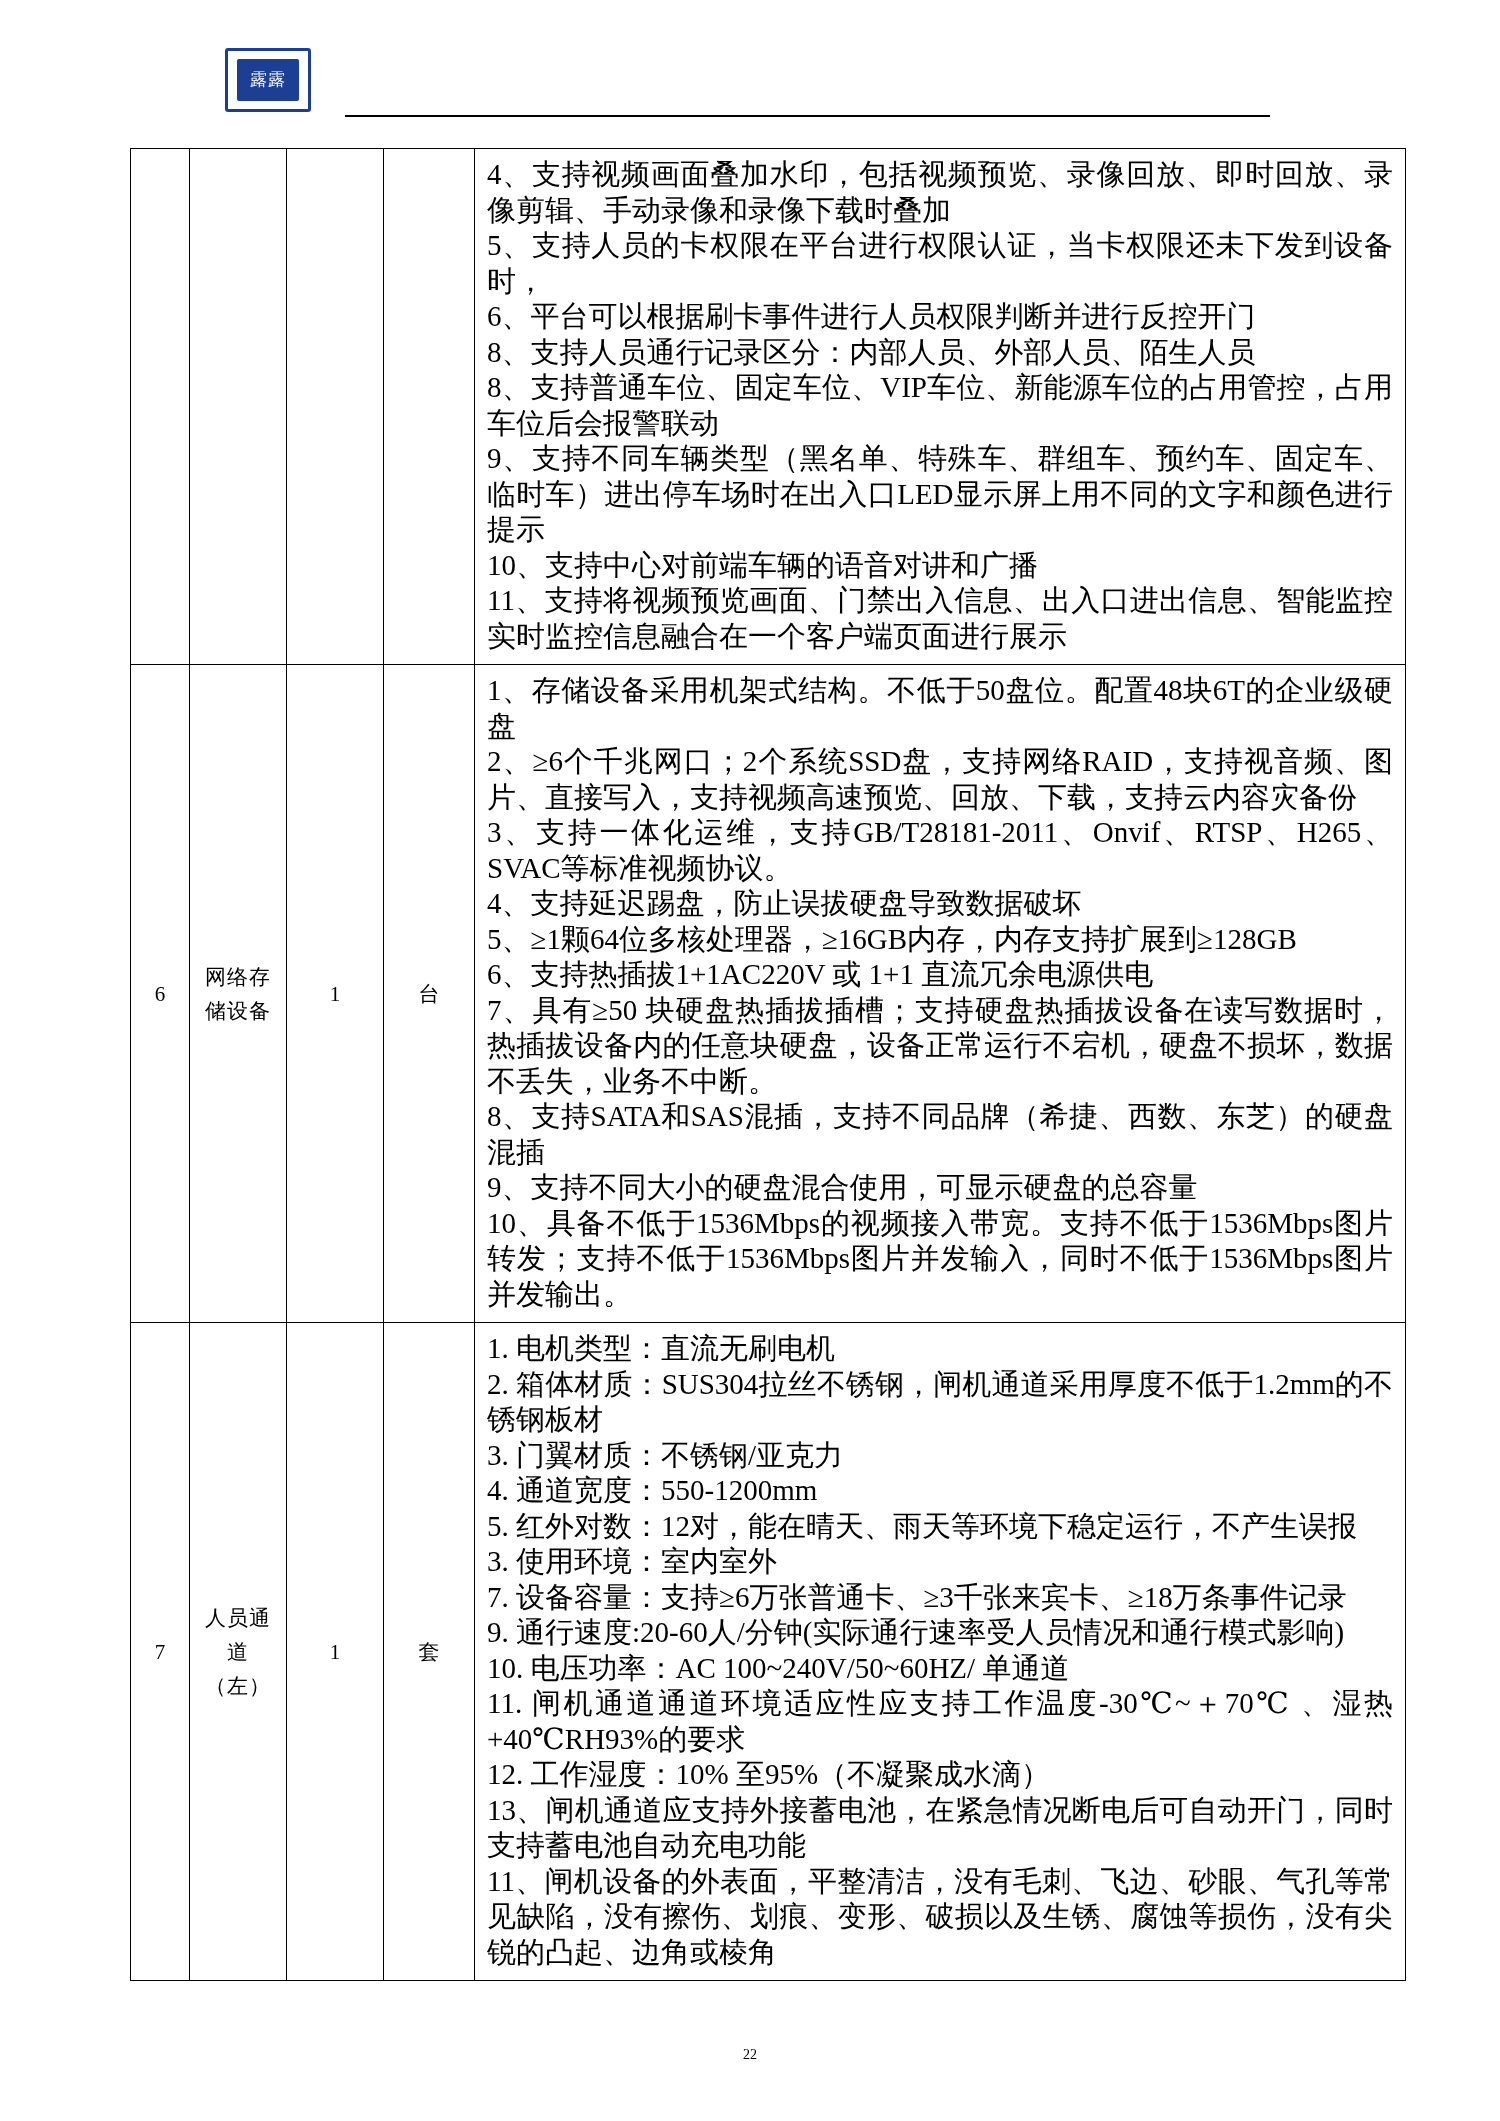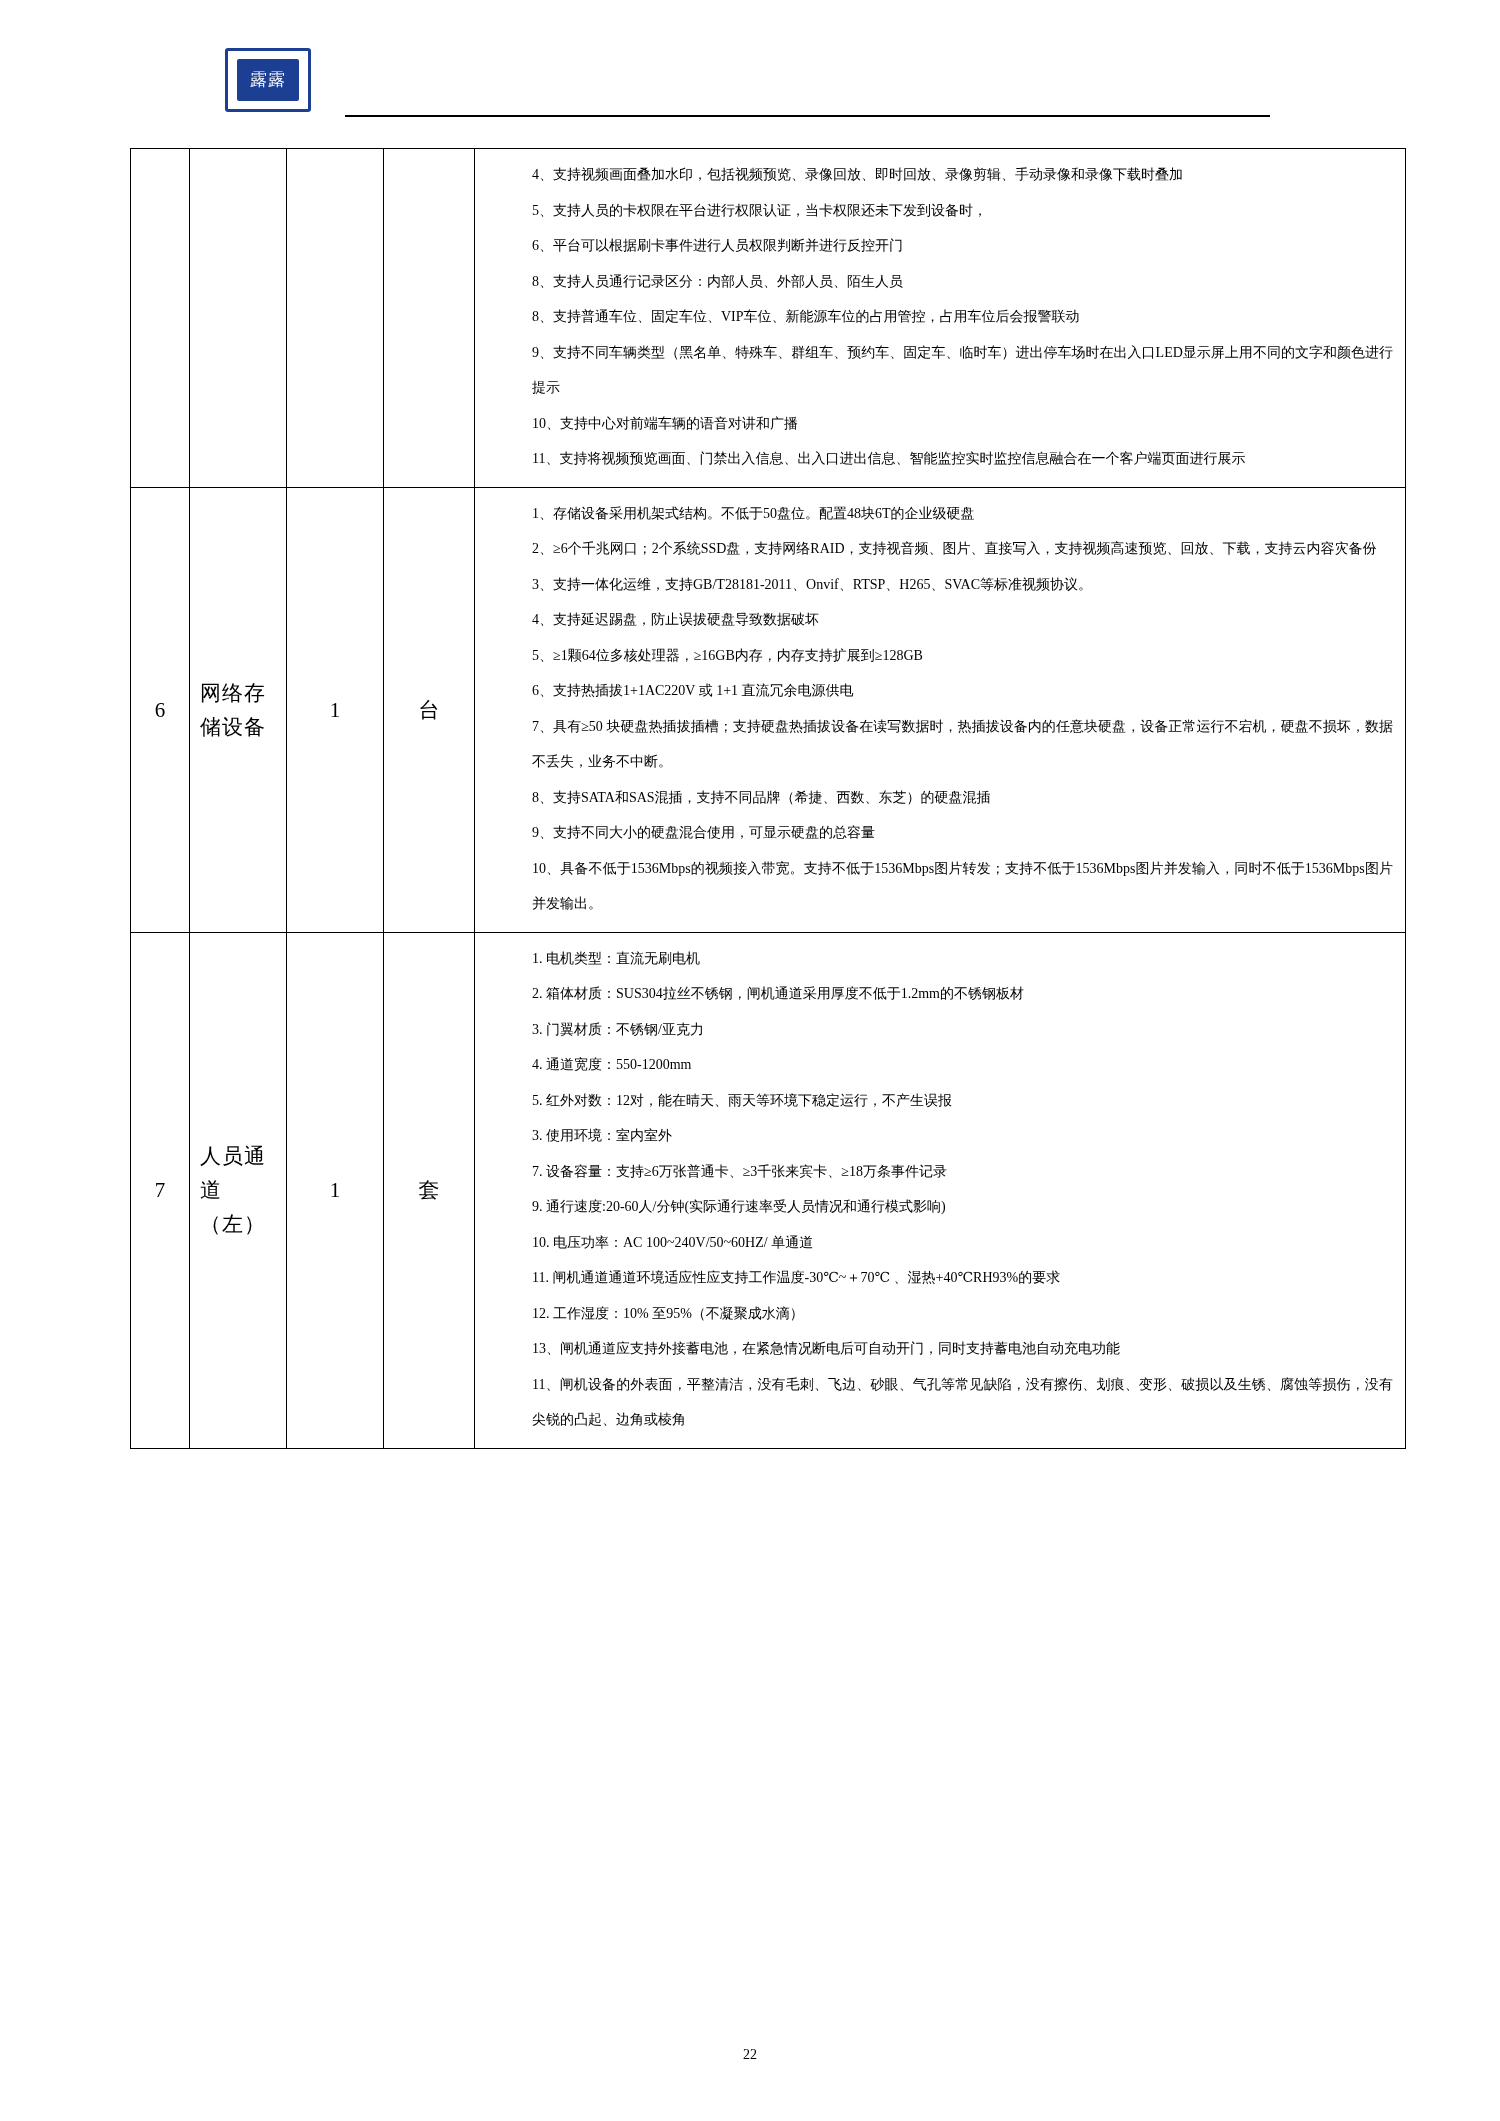--- a/index.html
+++ b/index.html
@@ -81,45 +81,44 @@
     border-collapse: collapse;
     width: 1270px;
     table-layout: fixed;
   }
   table.spec td {
     border: 1.5px solid #000000;
     vertical-align: middle;
     padding: 0;
   }
   td.c-idx   { width: 58px;  text-align: center; }
-  td.c-name  { width: 96px;  text-align: left; }
+  td.c-name  { width: 96px;  text-align: center; }
   td.c-qty   { width: 96px;  text-align: center; }
   td.c-unit  { width: 90px;  text-align: center; }
   td.c-desc  { width: 930px; text-align: left; vertical-align: top; }
 
   .cell-txt {
     font-size: 21px;
     line-height: 34px;
     font-family: "Liberation Serif", "DejaVu Serif", serif;
   }
   .c-name .cell-txt {
     padding: 0 10px;
     letter-spacing: 1px;
   }
   .desc-body {
     padding: 8px 12px 10px 12px;
   }
   .desc-line {
-    font-size: 14px;
+    font-size: 29px;
     line-height: 35.5px;
     text-align: justify;
     text-justify: inter-ideograph;
     font-family: "Liberation Serif", "DejaVu Serif", serif;
     text-indent: 0;
-    margin-left: 45px;
   }
   
   .footer {
     position: absolute;
     left: 0;
     right: 0;
     bottom: 58px;
     text-align: center;
     font-size: 14px;
     font-family: "Liberation Serif", "DejaVu Serif", serif;

